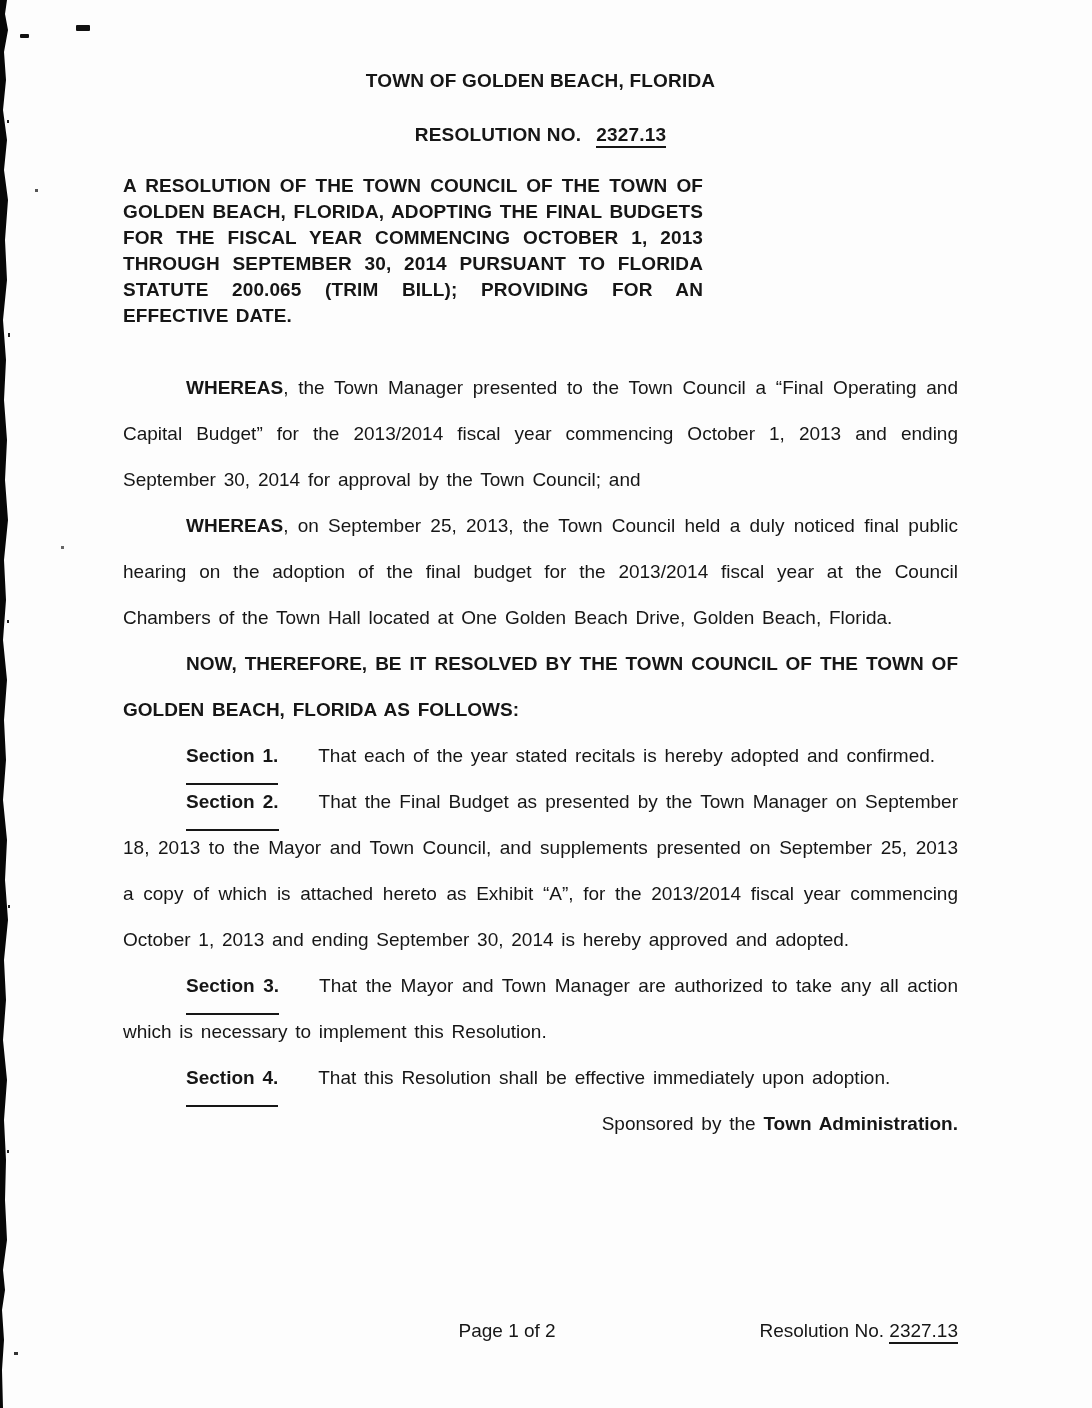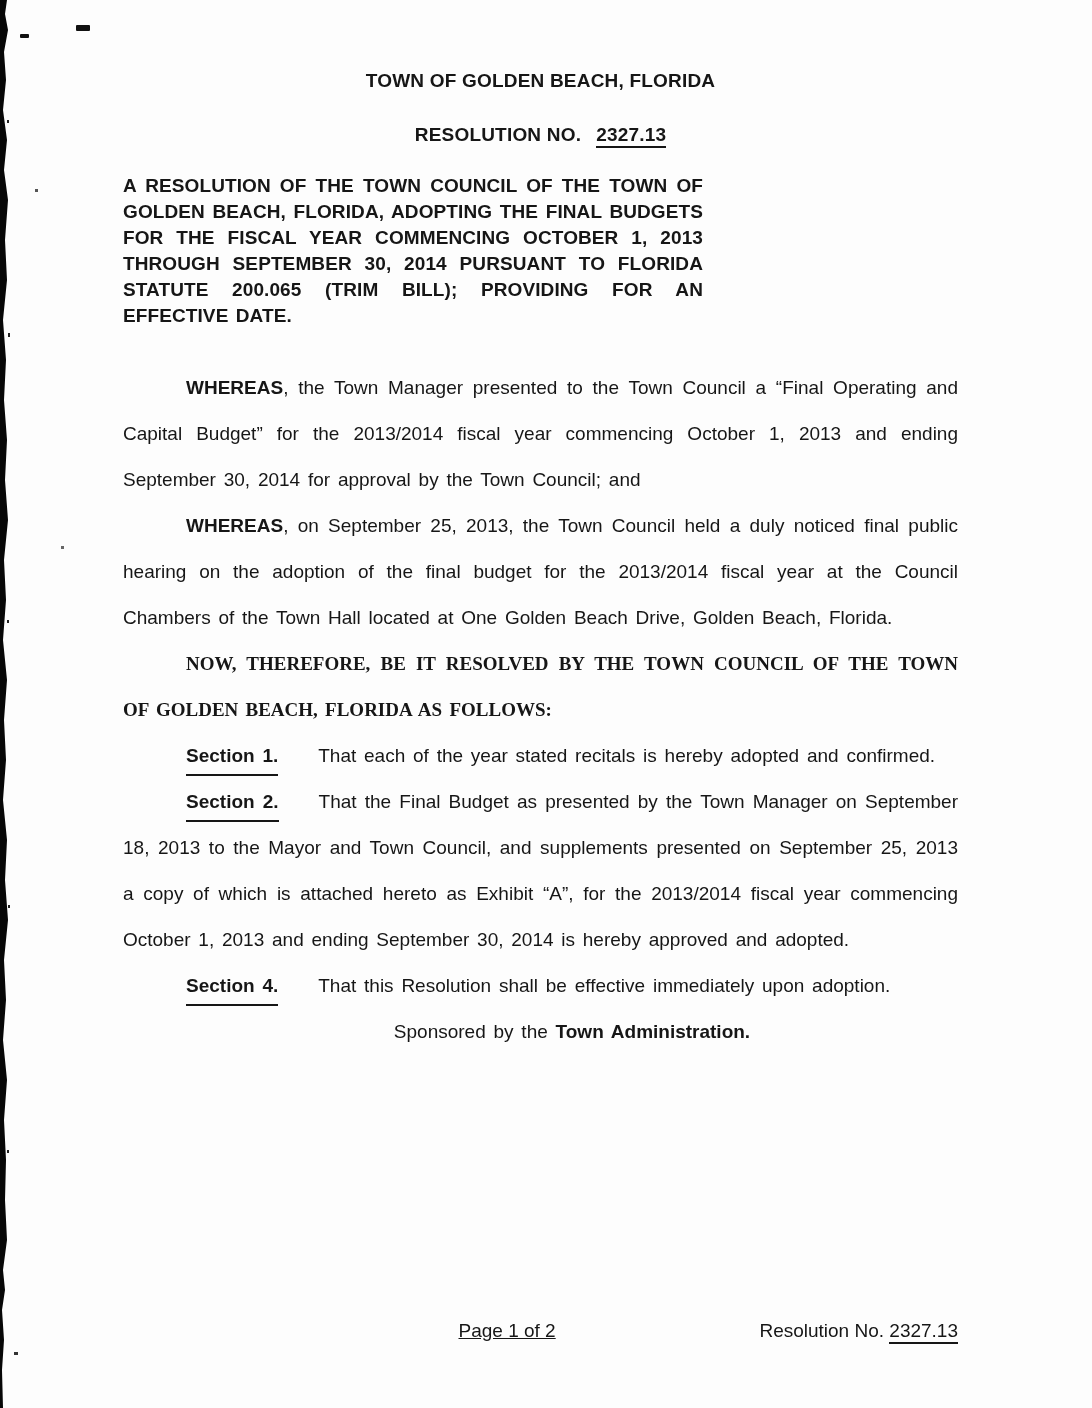--- a/index.html
+++ b/index.html
@@ -55,47 +55,46 @@
     margin-top: 36px;
     font-size: 19px;
     line-height: 46px;
     word-spacing: 2.5px;
   }
   .body-text p {
     margin: 0;
     text-align: justify;
     text-indent: 63px;
   }
-  .body-text p.no-justify { text-align: center; }
+  .body-text p.no-justify { text-align: right; }
   .lead-word { font-weight: bold; }
   .section-label {
     font-weight: bold;
     border-bottom: 2.5px solid #161616;
-    padding-bottom: 8px;
+    padding-bottom: 17px;
   }
   .section-gap {
     display: inline-block;
     width: 40px;
   }
-  .resolved-par { font-weight: bold; font-family: Liberation Serif, serif; }
+  .resolved-par { font-weight: bold; }
   .sponsor-name { font-weight: bold; }
   .footer {
     position: absolute;
     left: 123px;
     right: 134px;
     top: 1320px;
     height: 26px;
     font-size: 19px;
   }
   .footer-page {
     position: absolute;
     left: 46%;
     transform: translateX(-50%);
     white-space: nowrap;
-    text-decoration: underline;
   }
   .footer-ref {
     position: absolute;
     right: 0;
     white-space: nowrap;
   }
   .footer-ref-number {
     border-bottom: 2px solid #161616;
     padding-bottom: 1px;
   }
@@ -147,20 +146,21 @@
 
 
     <p><span class="lead-word">WHEREAS</span><span>, on September 25, 2013, the Town Council held a duly noticed final public hearing on the adoption of the final budget for the 2013/2014 fiscal year at the Council Chambers of the Town Hall located at One Golden Beach Drive, Golden Beach, Florida.</span></p>
 
     <p class="resolved-par">NOW, THEREFORE, BE IT RESOLVED BY THE TOWN COUNCIL OF THE TOWN OF GOLDEN BEACH, FLORIDA AS FOLLOWS:</p>
 
     <p><span class="section-label">Section 1.</span><span class="section-gap"></span><span>That each of the year stated recitals is hereby adopted and confirmed.</span></p>
 
     <p><span class="section-label">Section 2.</span><span class="section-gap"></span><span>That the Final Budget as presented by the Town Manager on September 18, 2013 to the Mayor and Town Council, and supplements presented on September 25, 2013 a copy of which is attached hereto as Exhibit “A”, for the 2013/2014 fiscal year commencing October 1, 2013 and ending September 30, 2014 is hereby approved and adopted.</span></p>
 
+    <p><span class="section-label">Section 3.</span><span class="section-gap"></span><span>That the Mayor and Town Manager are authorized to take any all action which is necessary to implement this Resolution.</span></p>
 
     <p><span class="section-label">Section 4.</span><span class="section-gap"></span><span>That this Resolution shall be effective immediately upon adoption.</span></p>
 
     <p class="no-justify"><span>Sponsored by the </span><span class="sponsor-name">Town Administration.</span></p>
 
   </div>
 
 </div>
 
 <div class="footer">

